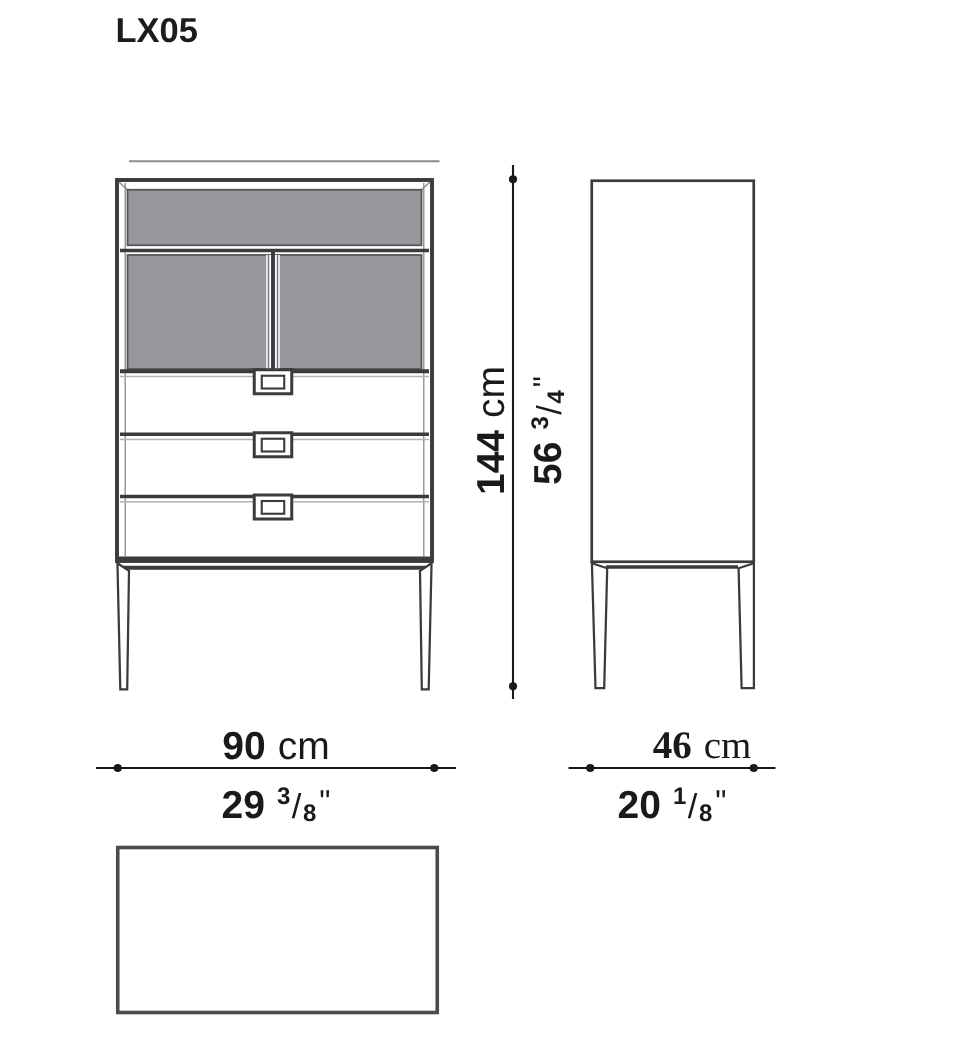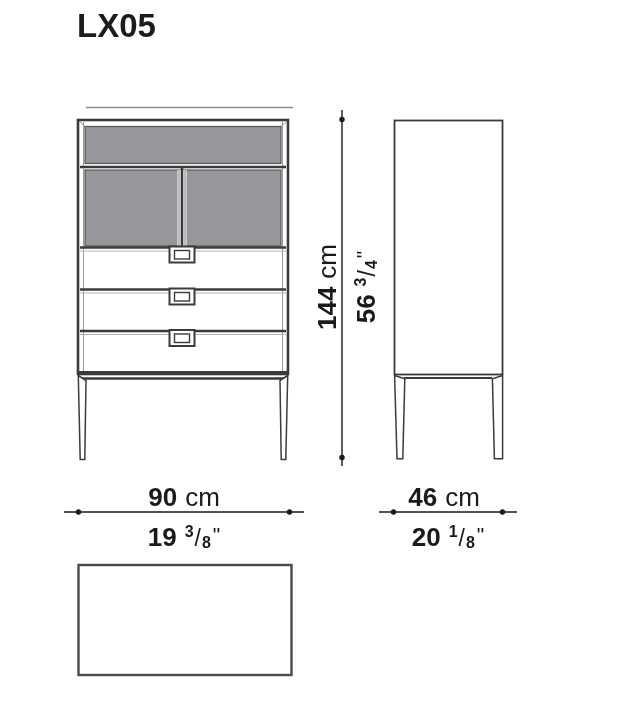--- a/index.html
+++ b/index.html
@@ -17,21 +17,21 @@
   }
   #drawing {
     position: absolute;
     left: 0;
     top: 0;
   }
   .title {
     position: absolute;
     left: 77px;
     top: 9px;
-    font-size: 33px;
+    font-size: 23px;
     font-weight: 700;
     color: #1c1c1c;
     letter-spacing: 0px;
     line-height: 1;
   }
   .dim-label {
     position: absolute;
     width: 200px;
     text-align: center;
     font-size: 26px;
@@ -164,24 +164,24 @@
 
   <div class="dim-label rot" style="left:261px; top:273px;">
     <span class="num">56</span><span class="frac"><span class="sup">3</span><span class="slash">/</span><span class="sub">4</span></span><span class="inchmark">"</span>
   </div>
 
   <div class="dim-label" style="left:84px; top:483px;">
     <span class="num">90</span><span class="unit">cm</span>
   </div>
 
   <div class="dim-label" style="left:84px; top:518px;">
-    <span class="num">19</span><span class="frac"><span class="sup">3</span><span class="slash">/</span><span class="sub">8</span></span><span class="inchmark">"</span>
+    <span class="num">29</span><span class="frac"><span class="sup">3</span><span class="slash">/</span><span class="sub">8</span></span><span class="inchmark">"</span>
   </div>
 
-  <div class="dim-label" style="left:344px; top:483px;">
+  <div class="dim-label" style="left:368px; top:483px;font-family:Liberation Serif, serif;">
     <span class="num">46</span><span class="unit">cm</span>
   </div>
 
   <div class="dim-label" style="left:348px; top:518px;">
     <span class="num">20</span><span class="frac"><span class="sup">1</span><span class="slash">/</span><span class="sub">8</span></span><span class="inchmark">"</span>
   </div>
 
 </div>
 
 </body></html>

